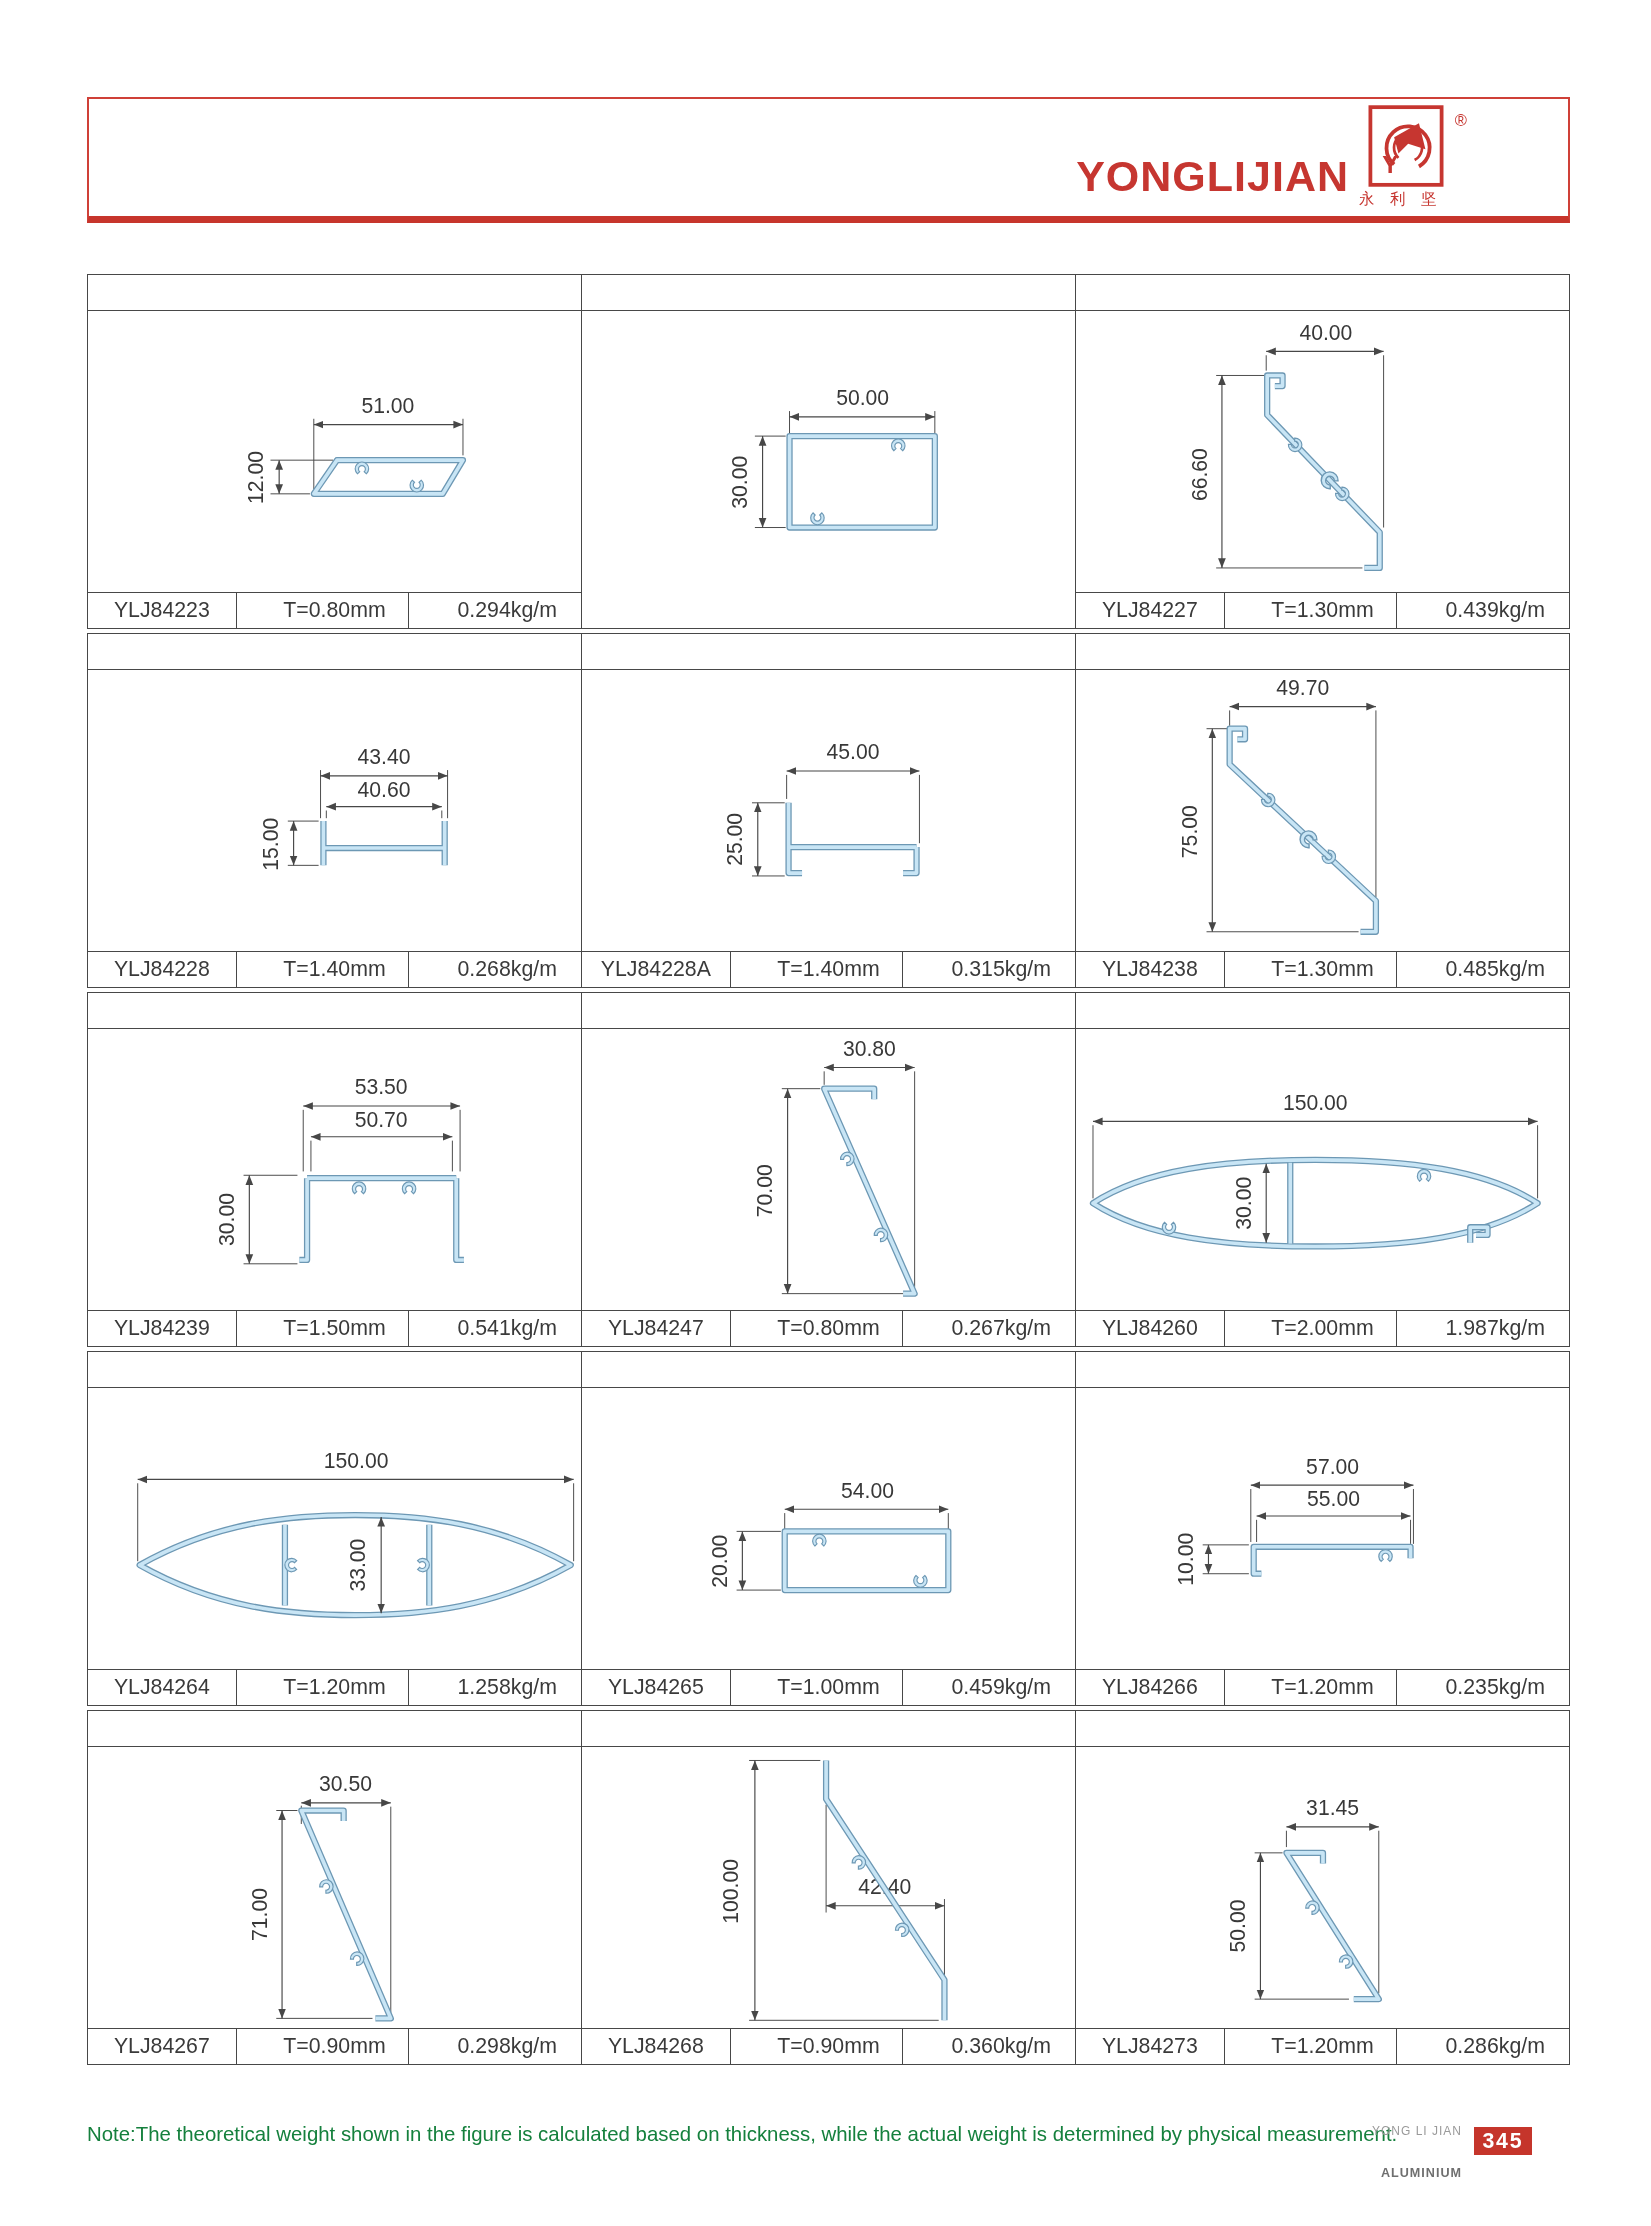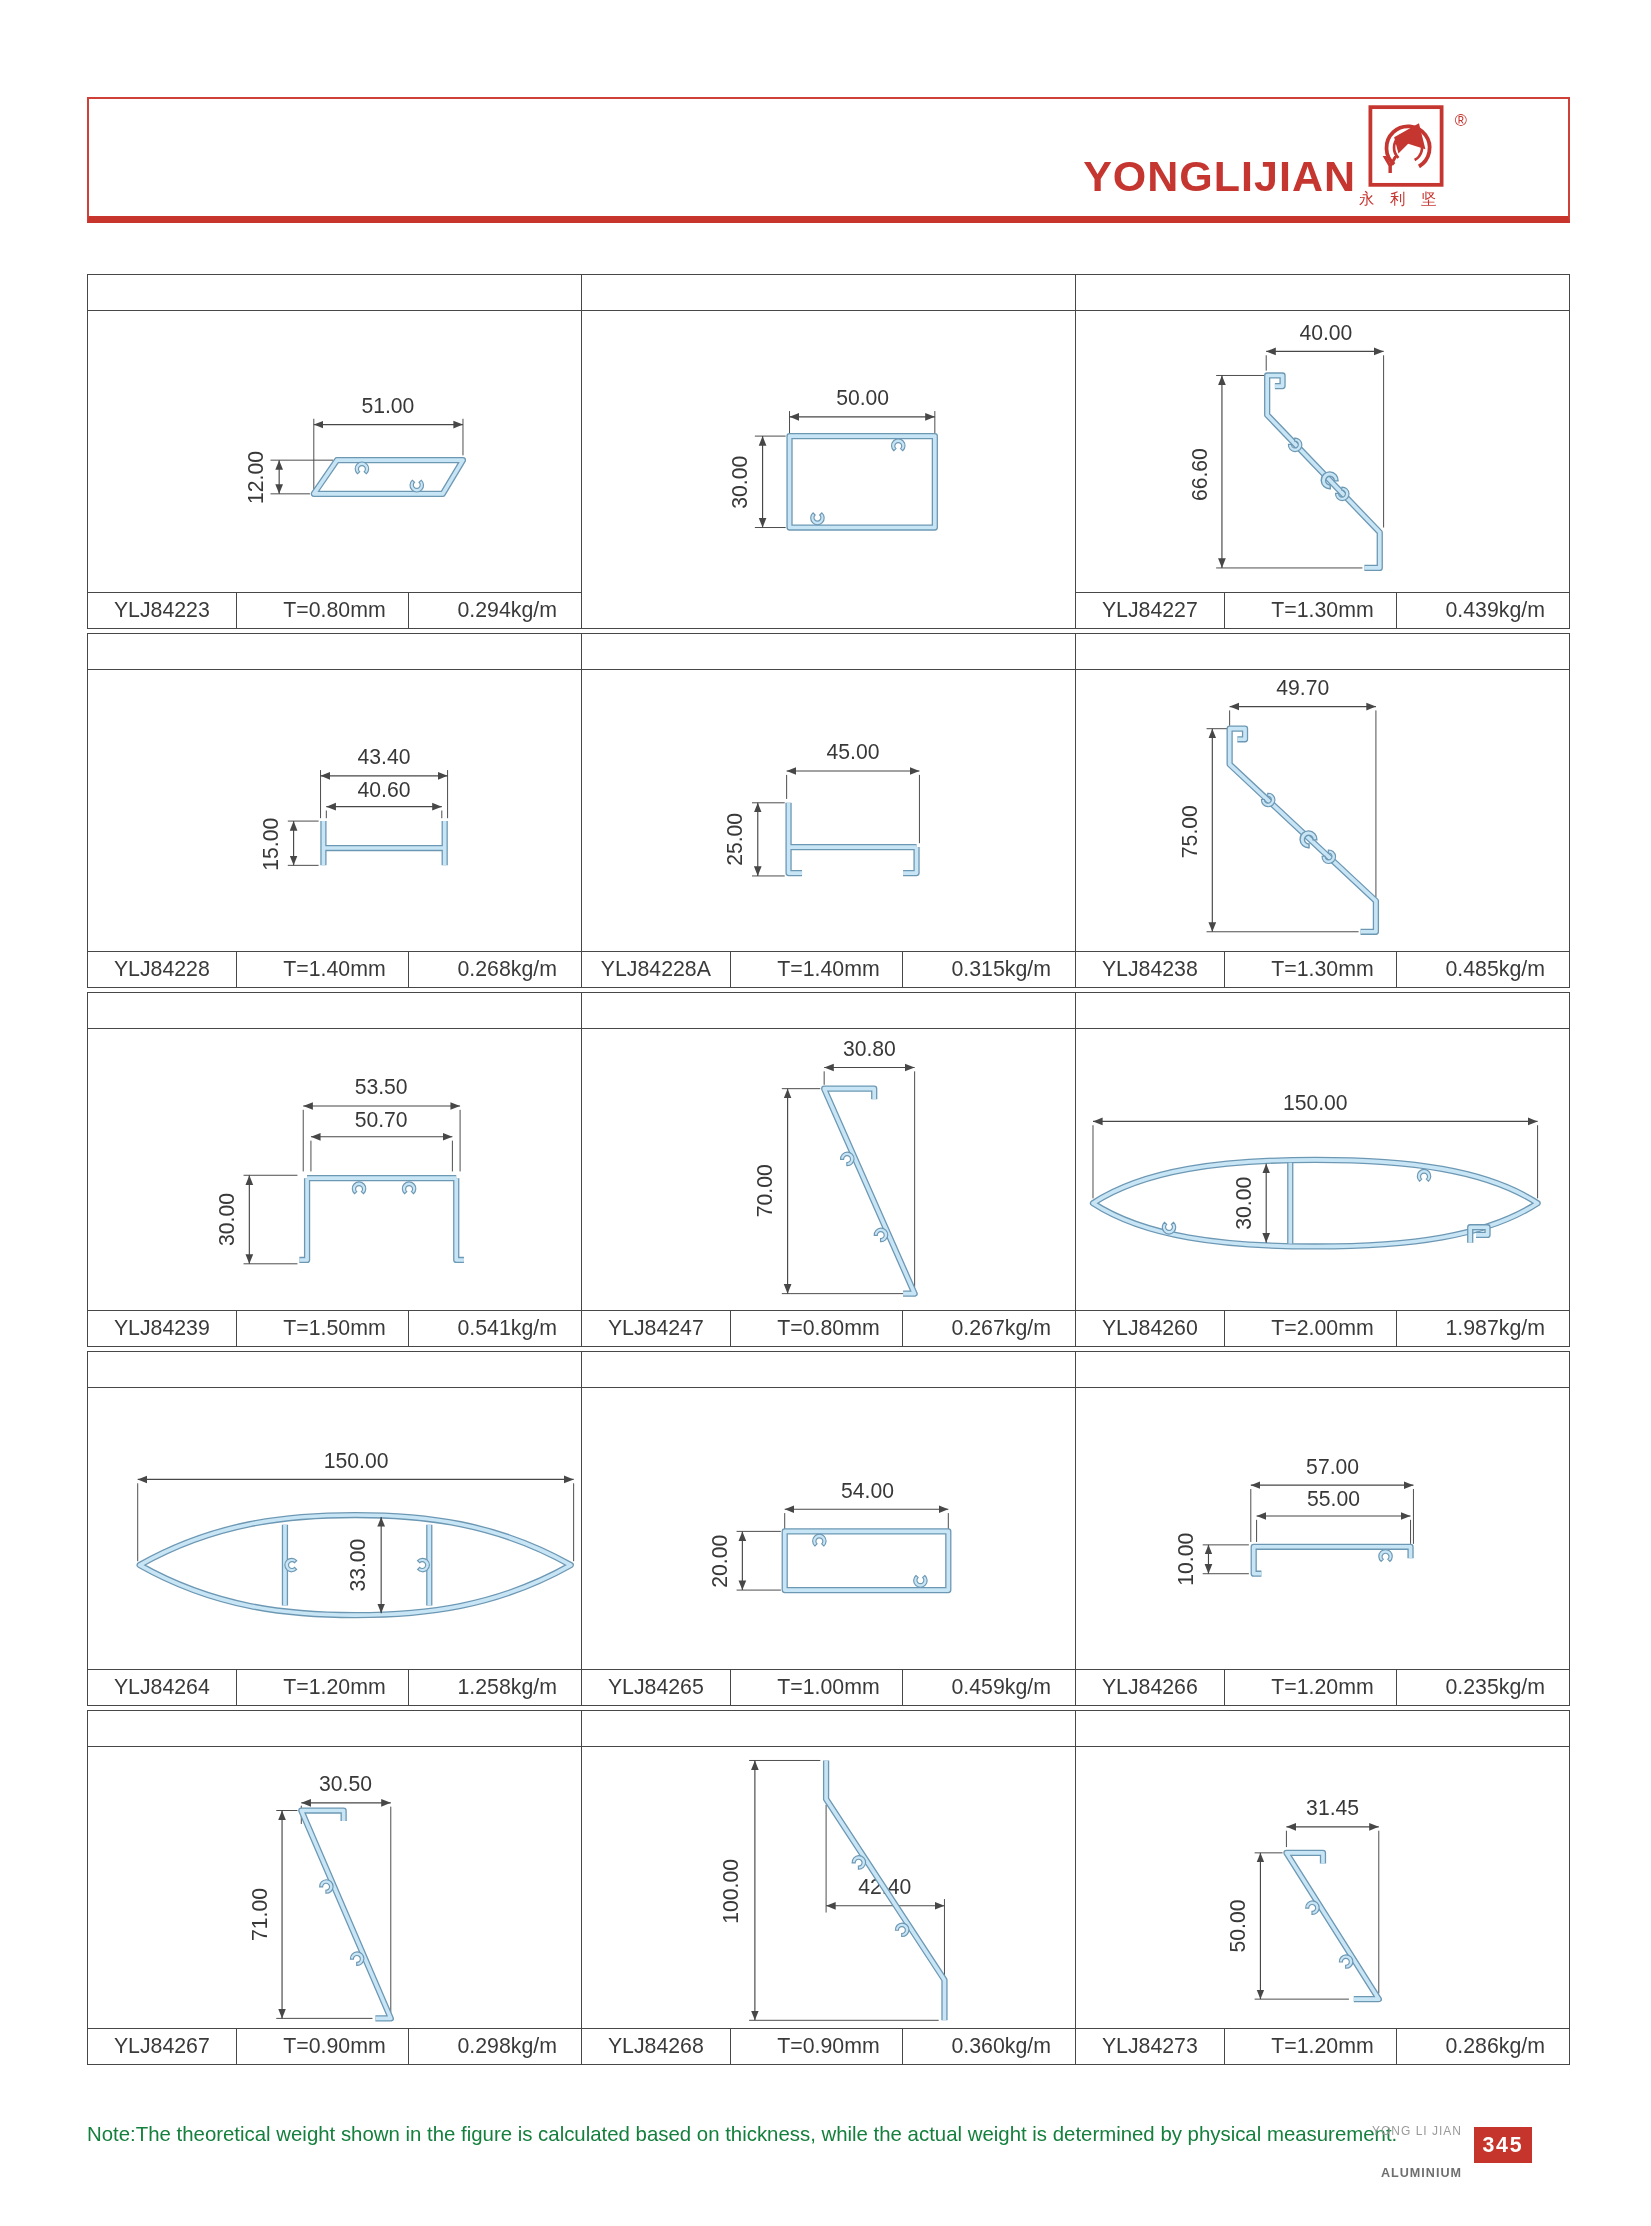--- a/index.html
+++ b/index.html
@@ -1,21 +1,21 @@
 <!DOCTYPE html>
 <html><head>
 <meta charset="utf-8">
 <style>
   html,body{margin:0;padding:0;background:#fff;}
   body{width:1652px;height:2226px;position:relative;font-family:"Liberation Sans",sans-serif;-webkit-font-smoothing:antialiased;}
   
   .hdr{position:absolute;left:87px;top:97px;width:1483px;height:126px;
        border:2.9px solid #cf4038;border-bottom:7.8px solid #c7352c;box-sizing:border-box;}
   .hdr-title{position:absolute;left:21.3px;bottom:13.6px;font-size:32px;font-weight:bold;color:#595959;letter-spacing:0.5px;}
-  .brand{position:absolute;right:212px;bottom:15.5px;font-size:43px;font-weight:bold;color:#c63630;letter-spacing:1px;}
+  .brand{position:absolute;right:219px;bottom:15.5px;font-size:43px;font-weight:bold;color:#c63630;letter-spacing:1px;}
   .mark{position:absolute;right:124px;bottom:29px;width:76px;height:82px;}
   .brand-cn{position:absolute;right:116px;bottom:5.8px;width:93px;text-align:justify;font-size:15.5px;color:#c63630;letter-spacing:15.5px;white-space:nowrap;}
   .reg{position:absolute;right:101px;top:11.6px;font-size:16.5px;color:#c63630;}
   
   .grid{position:absolute;left:87px;top:274px;width:1483px;}
   .blk{border:1.9px solid #474747;box-sizing:border-box;display:flex;margin-bottom:3.9px;background:#fff;}
   .col{flex:1 1 0;display:flex;flex-direction:column;border-right:1.9px solid #474747;min-width:0;}
   .col:last-child{border-right:none;}
   .strip{height:35px;border-bottom:1.9px solid #474747;}
   .draw{height:281px;position:relative;}
@@ -29,21 +29,21 @@
   .wi{fill:none;stroke:#c8e5f5;stroke-width:3.8;stroke-linejoin:round;}
   .clipuse{fill:#c8e5f5;stroke:#6d98b4;stroke-width:1.2;}
   .dim{stroke:#474747;stroke-width:1.2;fill:none;}
   .ext{stroke:#474747;stroke-width:1;}
   .dt{fill:#383838;font-size:22px;font-family:"Liberation Sans",sans-serif;}
   
   .note{position:absolute;left:87px;top:2123px;font-size:20.4px;color:#15803d;}
   .pg-brand{position:absolute;right:97px;top:1.9px;text-align:right;line-height:1.05;}
   .pg-brand .l1{font-size:12px;color:#9a9a9a;letter-spacing:1px;}
   .pg-brand .l2{font-size:12.6px;font-weight:bold;color:#6f6f6f;letter-spacing:1px;margin-top:29px;}
-  .pg-box{position:absolute;right:35px;top:0;width:58px;height:36px;background:#c5352b;color:#fff;
+  .pg-box{position:absolute;right:35px;top:0;width:58px;height:28px;background:#c5352b;color:#fff;
           font-size:21.3px;font-weight:bold;display:flex;align-items:center;justify-content:center;letter-spacing:1.9px;}
 </style>
 </head>
 <body>
 
 <svg width="0" height="0" style="position:absolute" aria-hidden="true">
   <defs>
     <marker id="ma" markerWidth="12" markerHeight="10" refX="10" refY="5" orient="auto" markerUnits="userSpaceOnUse">
       <path d="M0,1 L10,5 L0,9 Z" fill="#474747"></path>
     </marker>

